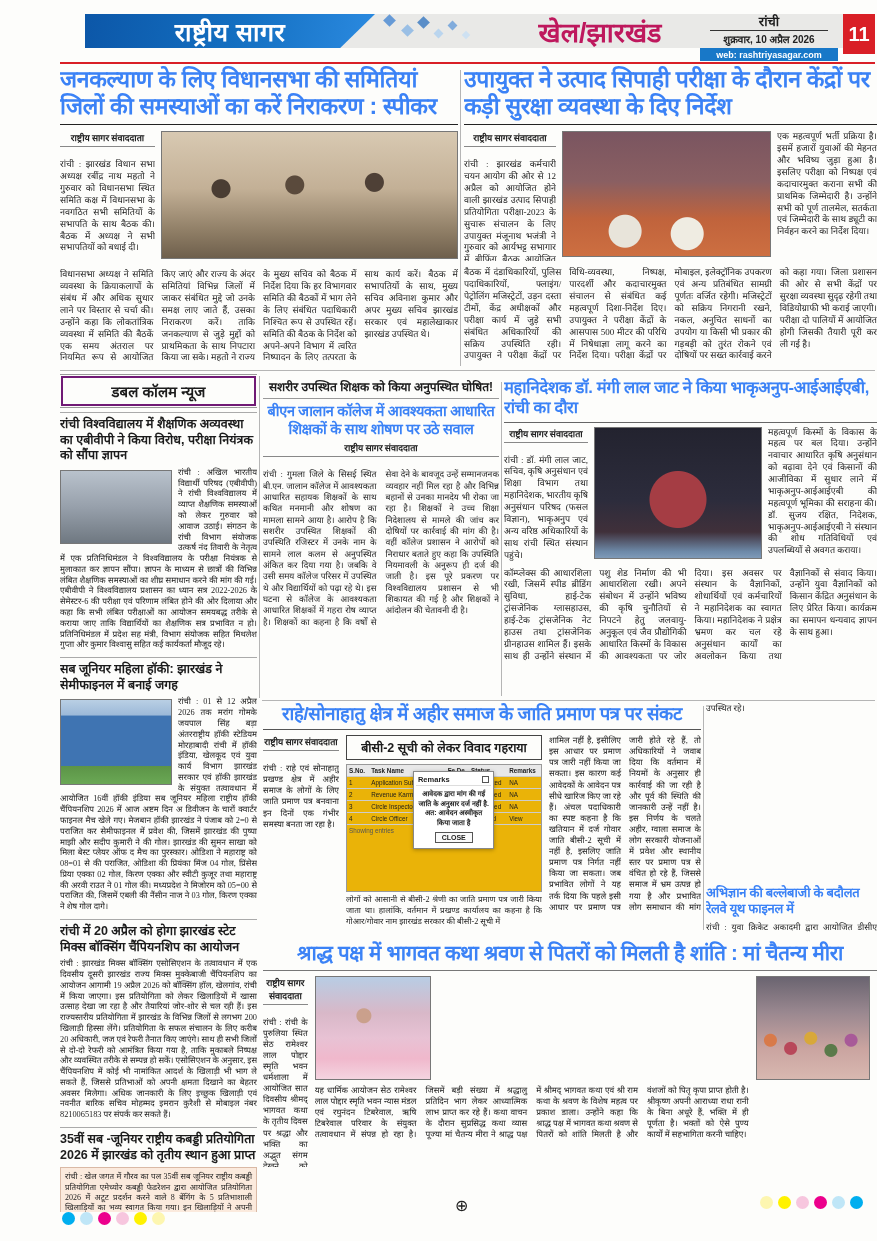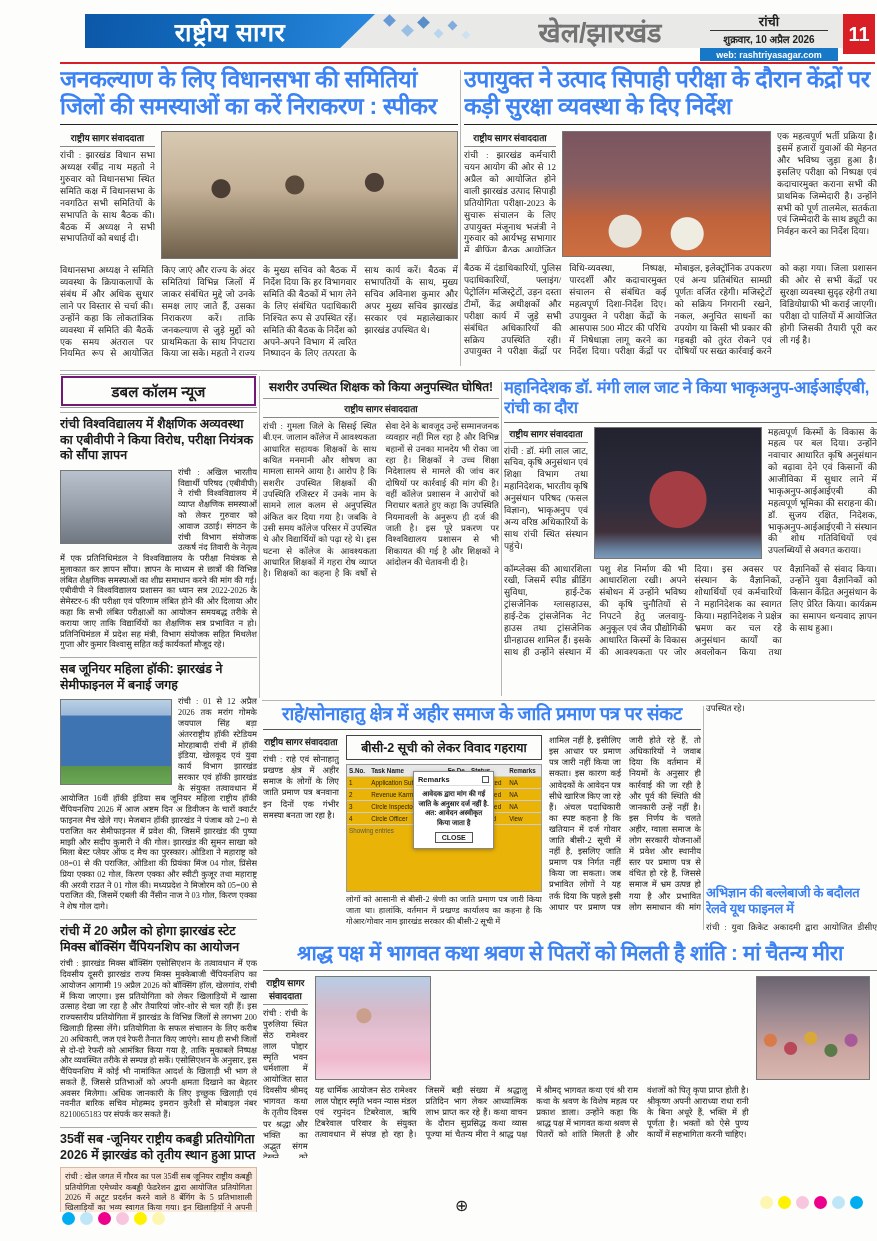--- a/index.html
+++ b/index.html
@@ -23,34 +23,34 @@
     display:flex;align-items:center;justify-content:center;
     color:#fff;font-family:"Liberation Sans",sans-serif;font-weight:700;font-size:25px;letter-spacing:.5px;}
   .mast-diamonds{position:absolute;left:385px;top:16px;width:130px;height:30px;}
   .mast-diamonds i{position:absolute;width:9px;height:9px;background:#3a7fd0;transform:rotate(45deg);opacity:.75;}
   .mast-diamonds i:nth-child(2){left:18px;top:10px;background:#7fb0e4;}
   .mast-diamonds i:nth-child(3){left:34px;top:2px;background:#2a6fbe;}
   .mast-diamonds i:nth-child(4){left:50px;top:14px;background:#a9cdf0;width:7px;height:7px;}
   .mast-diamonds i:nth-child(5){left:64px;top:6px;background:#5d97d8;width:7px;height:7px;}
   .mast-diamonds i:nth-child(6){left:78px;top:16px;background:#c4ddf5;width:6px;height:6px;}
   .mast-section{position:absolute;left:430px;top:14px;width:340px;height:34px;display:flex;align-items:center;justify-content:center;
-    font-family:"Liberation Sans",sans-serif;font-weight:700;font-size:27px;color:#737373;}
+    font-family:"Liberation Sans",sans-serif;font-weight:700;font-size:27px;color:#be185d;}
   .mast-right{position:absolute;left:700px;top:14px;width:138px;height:34px;text-align:center;font-family:"Liberation Sans",sans-serif;}
   .mast-city{font-weight:700;font-size:13px;line-height:15px;}
   .mast-right hr{border:none;border-top:1px solid #333;margin:1px 10px;}
   .mast-date{font-size:10px;font-weight:700;color:#222;}
   .mast-pageno{position:absolute;left:843px;top:14px;width:32px;height:40px;background:var(--accent-red);color:#fff;
     display:flex;align-items:center;justify-content:center;font-family:"Liberation Sans",sans-serif;font-weight:700;font-size:20px;}
   .mast-web{position:absolute;left:700px;top:48px;width:138px;height:13px;background:var(--web-blue);color:#fff;
     font-family:"Liberation Sans",sans-serif;font-weight:700;font-size:9px;display:flex;align-items:center;justify-content:center;}
   .mast-redrule{position:absolute;left:60px;top:62px;width:815px;height:2px;background:var(--accent-red);}
 
   
   .headline{font-family:"Liberation Sans",sans-serif;font-weight:700;color:#3b82f6;letter-spacing:-.3px;}
-  .byline{font-weight:700;font-size:9px;text-align:center;border-bottom:1px solid #888;padding-bottom:2px;margin-bottom:3px;}
+  .byline{font-weight:700;font-size:9px;text-align:center;border-bottom:1px solid #888;padding-bottom:2px;margin-bottom:12px;}
   .body-txt{font-size:9px;line-height:1.32;text-align:justify;overflow:hidden;}
   .photo{border:1px solid #777;}
   .vrule{position:absolute;width:1px;background:#b5b5b5;}
   .hrule{position:absolute;height:1px;background:#b5b5b5;}
 
   
   #artA{position:absolute;left:60px;top:66px;width:398px;height:303px;overflow:hidden;}
   #artA .headline{font-size:23px;line-height:1.18;border-bottom:1.5px solid #222;padding-bottom:4px;}
   #artA .row{display:flex;gap:6px;margin-top:6px;}
   #artA .minicol{width:95px;}
@@ -239,20 +239,21 @@
     <div class="sub-art">
       <div class="sub-head">35वीं सब -जूनियर राष्ट्रीय कबड्डी प्रतियोगिता 2026 में झारखंड को तृतीय स्थान हुआ प्राप्त</div>
       <div class="kabaddi-box">रांची : खेल जगत में गौरव का पल 35वीं सब जूनियर राष्ट्रीय कबड्डी प्रतियोगिता एमेच्योर कबड्डी फेडरेशन द्वारा आयोजित प्रतियोगिता 2026 में अटूट प्रदर्शन करने वाले 8 बेंगिंग के 5 प्रतिभाशाली खिलाड़ियों का भव्य स्वागत किया गया। इन खिलाड़ियों ने अपनी मेहनत, अनुशासन और खेल कौशल के दम पर न सिर्फ अपने संस्थान 8 बॉर्डिंग का नाम रोशन किया, बल्कि पूरे राज्य को गर्व महसूस कराया। स्वागत समारोह का आयोजन कबड्डी ग्राउंड में बड़े ही उत्साह और गरिमा के साथ किया गया। खिलाड़ियों के आगमन पर उन्हें फूल-बुके एवं शाल देकर सभी खिलाड़ियों का स्वागत एवं अभिनंदन किया गया। उपस्थित लोगों ने तालियों की गड़गड़ाहट से उनका हौसला बढ़ाया। इस दौरान ग्राउंड के सभी खिलाड़ियों, अभिभावकों, प्रशिक्षक और सहयोगी गणमान्य व्यक्तियों की उपस्थिति ने कार्यक्रम को और भी विशेष बना दिया। कार्यक्रम में झारखंड राज्य कबड्डी संघ के वरिष्ठ मुख्य अतिथि डॉ सतेश गुप्ता ने खिलाड़ियों की उपलब्धियों की सराहना करते हुए कहा कि यह सफलता उनके कठिन परिश्रम और संघर्ष का परिणाम है। उन्होंने अन्य युवाओं को भी इन खिलाड़ियों से प्रेरणा लेने और खेल के क्षेत्र में आगे बढ़ने के लिए प्रोत्साहित किया। साथ ही यह भी कहा गया कि खेल न केवल शारीरिक विकास करता है, बल्कि मानसिक मजबूती और टीम भावना को भी बढ़ाता है। इन खिलाड़ियों की इस उपलब्धि ने यह साबित कर दिया है कि यदि सही मार्गदर्शन और निरंतर अभ्यास किया जाए, तो किसी भी लक्ष्य को हासिल किया जा सकता है। 8 बॉर्डिंग के इन सभी खिलाड़ियों ने आने वाली पीढ़ी के लिए एक प्रेरणादायक उदाहरण प्रस्तुत किया है।</div>
     </div>
   </div>
 
   <div class="vrule" style="left:259px;top:376px;height:322px"></div>
 
   <div id="artBN">
     <div class="kicker">सशरीर उपस्थित शिक्षक को किया अनुपस्थित घोषित!</div>
+    <div class="headline">बीएन जालान कॉलेज में आवश्यकता आधारित शिक्षकों के साथ शोषण पर उठे सवाल</div>
     <div class="byline">राष्ट्रीय सागर संवाददाता</div>
     <div class="cols body-txt">रांची : गुमला जिले के सिसई स्थित बी.एन. जालान कॉलेज में आवश्यकता आधारित सहायक शिक्षकों के साथ कथित मनमानी और शोषण का मामला सामने आया है। आरोप है कि सशरीर उपस्थित शिक्षकों की उपस्थिति रजिस्टर में उनके नाम के सामने लाल कलम से अनुपस्थित अंकित कर दिया गया है। जबकि वे उसी समय कॉलेज परिसर में उपस्थित थे और विद्यार्थियों को पढ़ा रहे थे। इस घटना से कॉलेज के आवश्यकता आधारित शिक्षकों में गहरा रोष व्याप्त है। शिक्षकों का कहना है कि वर्षों से सेवा देने के बावजूद उन्हें सम्मानजनक व्यवहार नहीं मिल रहा है और विभिन्न बहानों से उनका मानदेय भी रोका जा रहा है। शिक्षकों ने उच्च शिक्षा निदेशालय से मामले की जांच कर दोषियों पर कार्रवाई की मांग की है। वहीं कॉलेज प्रशासन ने आरोपों को निराधार बताते हुए कहा कि उपस्थिति नियमावली के अनुरूप ही दर्ज की जाती है। इस पूरे प्रकरण पर विश्वविद्यालय प्रशासन से भी शिकायत की गई है और शिक्षकों ने आंदोलन की चेतावनी दी है।</div>
   </div>
 
   <div class="vrule" style="left:501px;top:382px;height:314px"></div>
 
   <div id="artDG">
     <div class="headline">महानिदेशक डॉ. मंगी लाल जाट ने किया भाकृअनुप-आईआईएबी, रांची का दौरा</div>
     <div class="row">
       <div class="minicol">

